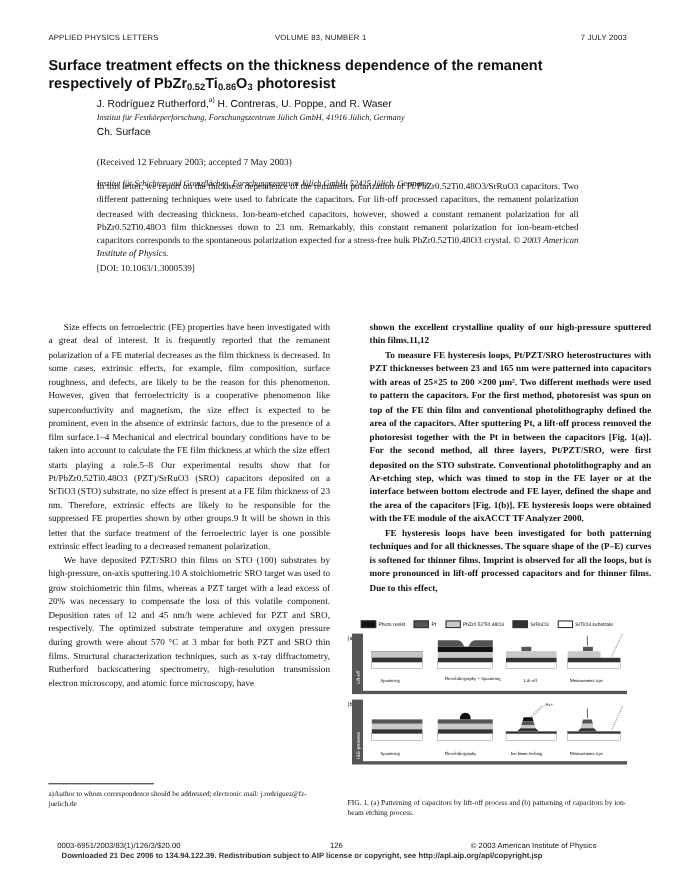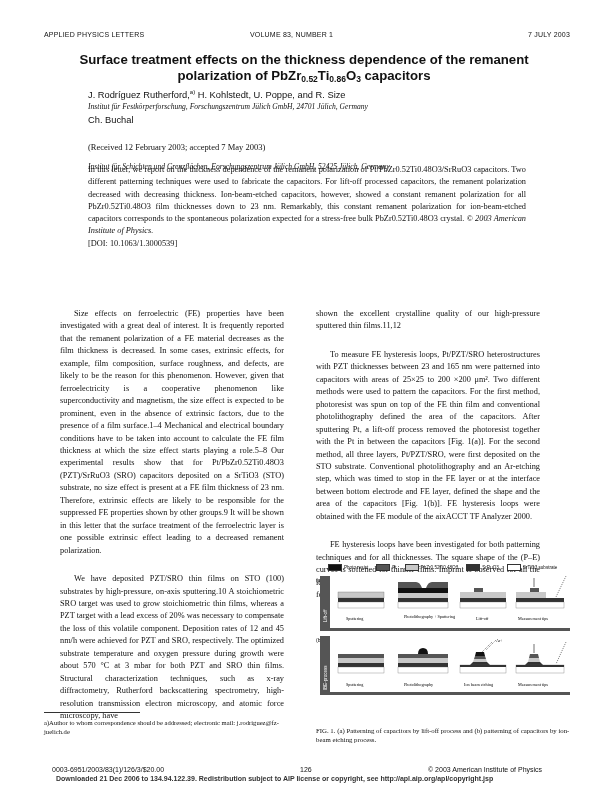--- a/index.html
+++ b/index.html
@@ -1,70 +1,70 @@
 <!DOCTYPE html>
 <html><head>
 <meta charset="utf-8">
 <style>
   html, body { margin:0; padding:0; background:#fff; }
   body { width:612px; height:792px; position:relative; overflow:hidden; color:#111; font-family:"Liberation Serif","DejaVu Serif",serif; }
   .abs { position:absolute; }
   .hdr { font-size:7px; letter-spacing:0.2px; top:31px; font-family:Liberation Sans, sans-serif; }
-  .title { left:44px; top:52px; width:520px; font-family:"Liberation Sans","DejaVu Sans",sans-serif; font-weight:bold; font-size:13.2px; line-height:16px;text-align:center; }
+  .title { left:44px; top:52px; width:520px; font-family:"Liberation Sans","DejaVu Sans",sans-serif; font-weight:bold; font-size:13.2px; line-height:16px; }
   .title sub { font-size:8.5px; vertical-align:-2px; line-height:0; }
   .authors { font-family:"Liberation Sans",sans-serif; font-size:9.3px; }
   .authors sup { font-size:6px; }
   .affil { font-style:italic; font-size:7.6px; }
   .received { font-size:8.5px; }
   .abstract { left:88px; top:164px; width:438px; font-size:8.3px; line-height:12.3px; text-align:justify; }
   .abstract i { font-style:italic; }
   .col { font-size:8.3px; line-height:12.45px; text-align:justify; width:256px; }
-  .col p { margin:16px; text-indent:14px; }
+  .col p { margin:0; text-indent:14px; }
   .rule { height:1px; background:#333; }
   .foot { font-size:6.6px; line-height:9px; }
   .bottom { font-family:"Liberation Sans",sans-serif; font-size:7px; }
   .dl { font-family:"Liberation Sans",sans-serif; font-weight:bold; font-size:7px; color:#333; }
   .caption { font-size:6.8px; line-height:9.2px; }
   .legend { font-family:"Liberation Sans",sans-serif; font-size:4.6px; display:flex; gap:8px; align-items:center; }
   .sw { display:inline-block; width:12px; height:5px; margin-right:2px; vertical-align:middle; border:0.5px solid #333; }
 </style>
 </head>
 <body>
 
 <div class="abs hdr" style="left:44px;">APPLIED PHYSICS LETTERS</div>
 <div class="abs hdr" style="left:250px;">VOLUME 83, NUMBER 1</div>
 <div class="abs hdr" style="left:528px;">7 JULY 2003</div>
 
 <div class="abs title">
   <div>Surface treatment effects on the thickness dependence of the remanent</div>
-  <div><span>polarization of PbZr</span><sub>0.52</sub><span>Ti</span><sub>0.86</sub><span>O</span><sub>3</sub><span> capacitors</span></div>
+  <div><span>respectively of PbZr</span><sub>0.52</sub><span>Ti</span><sub>0.86</sub><span>O</span><sub>3</sub><span> photoresist</span></div>
 </div>
 
 <div class="abs authors" style="left:88px;top:89px;">
-  <span>J. Rodríguez Rutherford,</span><sup>a)</sup><span> H. Kohlstedt, U. Poppe, and R. Size</span>
+  <span>J. Rodríguez Rutherford,</span><sup>a)</sup><span> H. Contreras, U. Poppe, and R. Waser</span>
 </div>
-<div class="abs affil" style="left:88px;top:102px;">Institut für Festkörperforschung, Forschungszentrum Jülich GmbH, 24701 Jülich, Germany</div>
-<div class="abs authors" style="left:88px;top:115px;">Ch. Buchal</div>
+<div class="abs affil" style="left:88px;top:102px;">Institut für Festkörperforschung, Forschungszentrum Jülich GmbH, 41916 Jülich, Germany</div>
+<div class="abs authors" style="left:88px;top:115px;">Ch. Surface</div>
 <div class="abs affil" style="left:88px;top:128px;margin-top:34px;">Institut für Schichten und Grenzflächen, Forschungszentrum Jülich GmbH, 52425 Jülich, Germany</div>
 <div class="abs received" style="left:88px;top:142px;">(Received 12 February 2003; accepted 7 May 2003)</div>
 
 <div class="abs abstract">
   <span>In this letter, we report on the thickness dependence of the remanent polarization of Pt/PbZr0.52Ti0.48O3/SrRuO3 capacitors. Two different patterning techniques were used to fabricate the capacitors. For lift-off processed capacitors, the remanent polarization decreased with decreasing thickness. Ion-beam-etched capacitors, however, showed a constant remanent polarization for all PbZr0.52Ti0.48O3 film thicknesses down to 23 nm. Remarkably, this constant remanent polarization for ion-beam-etched capacitors corresponds to the spontaneous polarization expected for a stress-free bulk PbZr0.52Ti0.48O3 crystal.</span>
   <i>© 2003 American Institute of Physics.</i><br>
   <span>[DOI: 10.1063/1.3000539]</span>
 </div>
 
 <div class="abs col" style="left:44px;top:292px;">
   <p>Size effects on ferroelectric (FE) properties have been investigated with a great deal of interest. It is frequently reported that the remanent polarization of a FE material decreases as the film thickness is decreased. In some cases, extrinsic effects, for example, film composition, surface roughness, and defects, are likely to be the reason for this phenomenon. However, given that ferroelectricity is a cooperative phenomenon like superconductivity and magnetism, the size effect is expected to be prominent, even in the absence of extrinsic factors, due to the presence of a film surface.1–4 Mechanical and electrical boundary conditions have to be taken into account to calculate the FE film thickness at which the size effect starts playing a role.5–8 Our experimental results show that for Pt/PbZr0.52Ti0.48O3 (PZT)/SrRuO3 (SRO) capacitors deposited on a SrTiO3 (STO) substrate, no size effect is present at a FE film thickness of 23 nm. Therefore, extrinsic effects are likely to be responsible for the suppressed FE properties shown by other groups.9 It will be shown in this letter that the surface treatment of the ferroelectric layer is one possible extrinsic effect leading to a decreased remanent polarization.</p>
   <p>We have deposited PZT/SRO thin films on STO (100) substrates by high-pressure, on-axis sputtering.10 A stoichiometric SRO target was used to grow stoichiometric thin films, whereas a PZT target with a lead excess of 20% was necessary to compensate the loss of this volatile component. Deposition rates of 12 and 45 nm/h were achieved for PZT and SRO, respectively. The optimized substrate temperature and oxygen pressure during growth were about 570 °C at 3 mbar for both PZT and SRO thin films. Structural characterization techniques, such as x-ray diffractometry, Rutherford backscattering spectrometry, high-resolution transmission electron microscopy, and atomic force microscopy, have</p>
 </div>
 <div class="abs rule" style="left:44px;top:712px;width:96px;"></div>
 <div class="abs foot" style="left:44px;top:718px;width:256px;">a)Author to whom correspondence should be addressed; electronic mail: j.rodriguez@fz-juelich.de</div>
 
-<div class="abs col" style="left:300px;top:292px;">
+<div class="abs col" style="left:336px;top:292px;font-weight:bold;">
   <p style="text-indent:0">shown the excellent crystalline quality of our high-pressure sputtered thin films.11,12</p>
   <p>To measure FE hysteresis loops, Pt/PZT/SRO heterostructures with PZT thicknesses between 23 and 165 nm were patterned into capacitors with areas of 25×25 to 200 ×200 μm². Two different methods were used to pattern the capacitors. For the first method, photoresist was spun on top of the FE thin film and conventional photolithography defined the area of the capacitors. After sputtering Pt, a lift-off process removed the photoresist together with the Pt in between the capacitors [Fig. 1(a)]. For the second method, all three layers, Pt/PZT/SRO, were first deposited on the STO substrate. Conventional photolithography and an Ar-etching step, which was timed to stop in the FE layer or at the interface between bottom electrode and FE layer, defined the shape and the area of the capacitors [Fig. 1(b)]. FE hysteresis loops were obtained with the FE module of the aixACCT TF Analyzer 2000.</p>
   <p>FE hysteresis loops have been investigated for both patterning techniques and for all thicknesses. The square shape of the (P–E) curves is softened for thinner films. Imprint is observed for all the loops, but is more pronounced in lift-off processed capacitors and for thinner films. Due to this effect,</p>
 </div>
 
 <div class="abs" style="left:316px;top:564px;width:260px;height:134px;">
   <div class="legend" style="position:absolute;left:12px;top:0;">
     <span><span class="sw" style="background:#111"></span><span>Photo resist</span></span>
     <span><span class="sw" style="background:#555"></span><span>Pt</span></span>
     <span><span class="sw" style="background:#c8c8c8"></span><span>PbZr0.52Ti0.48O3</span></span>

